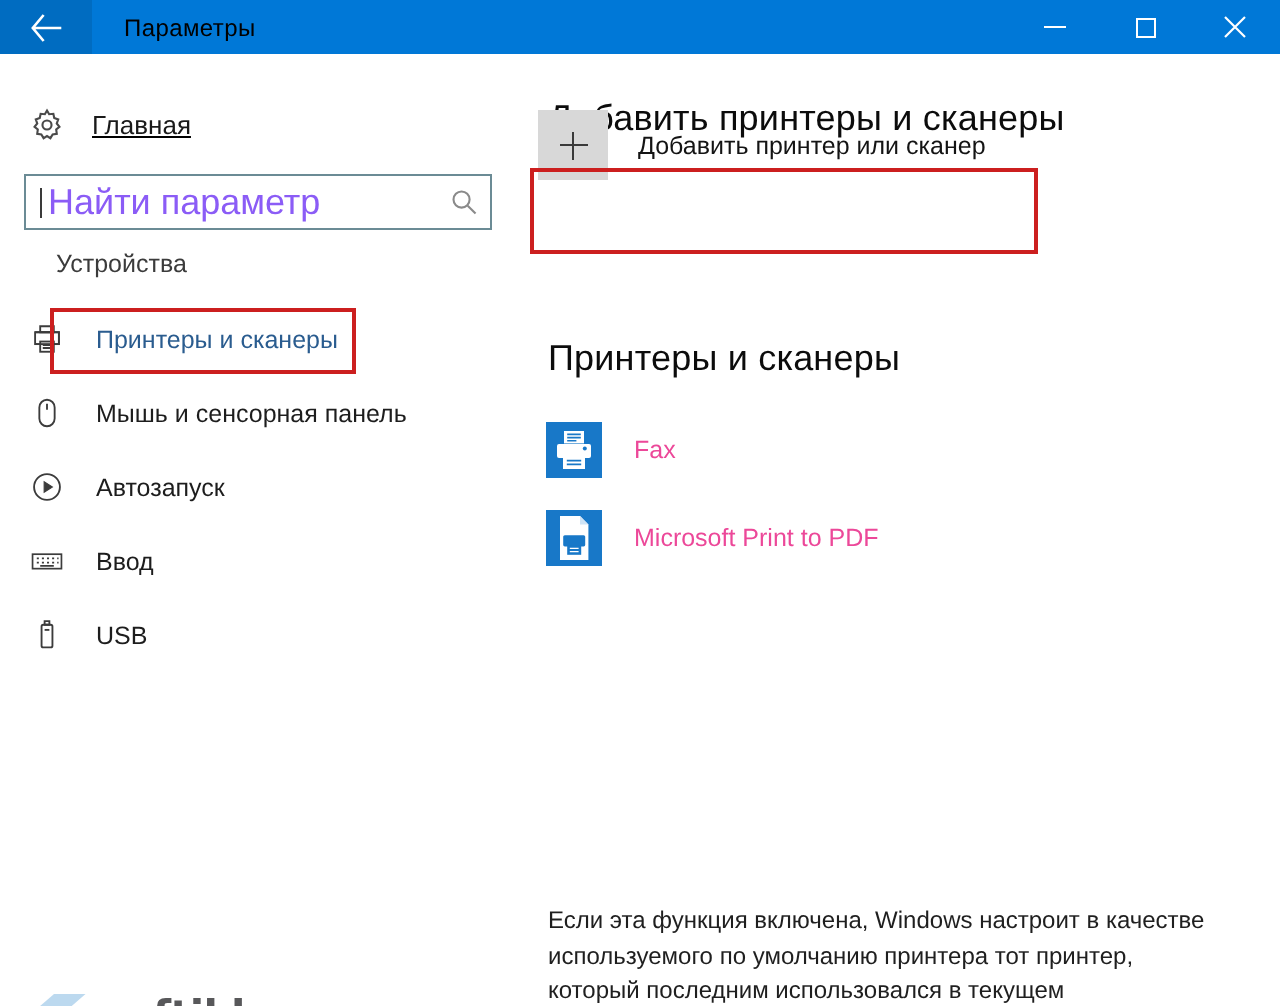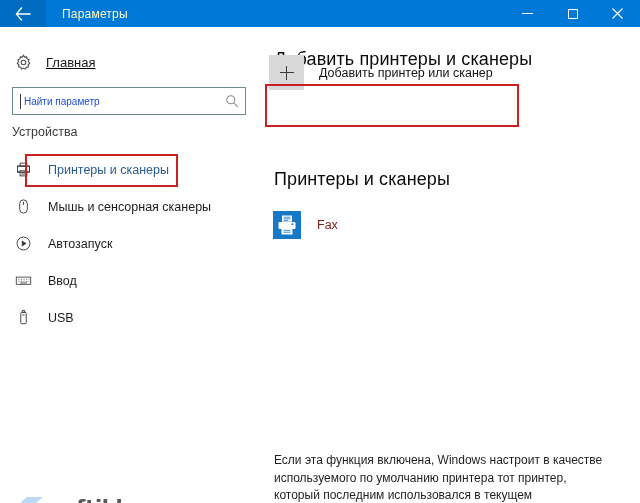--- a/index.html
+++ b/index.html
@@ -28,21 +28,21 @@
   .back-btn {
     width: 46px; height: 27px;
     background: #006cc1;
     display: flex; align-items: center; justify-content: center;
     cursor: pointer;
   }
   .back-btn svg { display: block; }
   .title-text {
     display: flex; align-items: center;
     padding-left: 16px;
-    color: #fef9c3;
+    color: #000000;
     font-size: 12px;
     letter-spacing: .2px;
     white-space: nowrap;
   }
   .titlebar-spacer { flex: 1; }
   .win-controls { display: flex; align-items: stretch; }
   .win-btn {
     width: 45px; height: 27px;
     display: flex; align-items: center; justify-content: center;
     cursor: pointer;
@@ -77,31 +77,31 @@
     width: 234px; height: 28px;
     border: 1px solid #6b8b95;
     background: #ffffff;
     display: flex; align-items: center;
   }
   .search-caret {
     width: 1px; height: 15px; background: #3a3a3a; margin-left: 7px;
   }
   .search-placeholder {
     flex: 1;
-    font-size: 10px; color: #1d4ed8;
+    font-size: 18px; color: #8b5cf6;
     padding-left: 3px;
     white-space: nowrap; overflow: hidden;
   }
   .search-icon {
     width: 26px; display: flex; align-items: center; justify-content: center;
     color: #8a8a8a;
   }
 
   .section-label {
-    position: absolute; left: 12px; top: 98px;
+    position: absolute; left: 28px; top: 98px;
     font-size: 12.5px; color: #3b3b3b;
   }
 
   .nav-list {
     position: absolute; left: 0; top: 124px;
     width: 261px;
   }
   .nav-item {
     position: relative;
     height: 37px;
@@ -199,21 +199,21 @@
     height: 44px;
     display: flex; align-items: center;
     cursor: pointer;
   }
   .printer-icon {
     width: 28px; height: 28px; min-width: 28px;
     margin-left: 4px;
     display: block;
   }
   .printer-name {
-    font-size: 12.5px; color: #7f1d1d;
+    font-size: 12.5px; color: #ec4899;
     padding-left: 16px;
     white-space: nowrap;
   }
 
   .body-text {
     position: absolute; left: 13px; top: 425px;
     width: 332px;
     font-size: 12px;
     line-height: 17.5px;
     color: #1f1f1f;
@@ -289,21 +289,21 @@
 
 
 
       <div class="nav-item">
         <span class="nav-icon">
           <svg width="17" height="17" viewBox="0 0 20 20" fill="none" stroke="#3c3c3c" stroke-width="1.1">
             <rect x="5.5" y="2.2" width="9" height="15.6" rx="4.5"></rect>
             <path d="M10 4.5 v3.6"></path>
           </svg>
         </span>
-        <span class="nav-label">Мышь и сенсорная сканеры</span>
+        <span class="nav-label">Мышь и сенсорная панель</span>
       </div>
 
       <div class="nav-item">
         <span class="nav-icon">
           <svg width="17" height="17" viewBox="0 0 20 20" fill="none" stroke="#3c3c3c" stroke-width="1.1">
             <circle cx="10" cy="10" r="7.6"></circle>
             <path d="M8.3 6.9 L13.2 10 L8.3 13.1 z" fill="#3c3c3c" stroke-width=".6"></path>
           </svg>
         </span>
         <span class="nav-label">Автозапуск</span>
@@ -367,20 +367,31 @@
           <path d="M10.6 6.2 h6.8 M10.6 7.8 h6.8 M10.6 9.4 h4.6" stroke="#1878c8" stroke-width=".8"></path>
           <rect x="5.5" y="11" width="17" height="7" rx="1" fill="#ffffff"></rect>
           <circle cx="19.4" cy="13.2" r="1" fill="#1878c8"></circle>
           <rect x="8.5" y="17" width="11" height="6.5" fill="#ffffff"></rect>
           <path d="M10.4 19.3 h7.2 M10.4 21.2 h7.2" stroke="#1878c8" stroke-width=".8"></path>
         </svg>
         <span class="printer-name">Fax</span>
       </div>
 
 
+      <div class="printer-row">
+        <svg class="printer-icon" viewBox="0 0 28 28">
+          <rect x="0" y="0" width="28" height="28" fill="#1878c8"></rect>
+          <path d="M7 3 h10 l4.2 4.2 v17.8 h-14.2 z" fill="#ffffff"></path>
+          <path d="M17 3 v4.2 h4.2" fill="#cfe4f6"></path>
+          <rect x="8.6" y="12.6" width="11" height="5.6" rx=".8" fill="#1878c8"></rect>
+          <rect x="10.6" y="17.6" width="7" height="4.8" fill="#1878c8"></rect>
+          <path d="M11.9 19.2 h4.4 M11.9 20.8 h4.4" stroke="#ffffff" stroke-width=".7"></path>
+        </svg>
+        <span class="printer-name">Microsoft Print to PDF</span>
+      </div>
 
     </div>
 
 
     <div class="body-text">Если эта функция включена, Windows настроит в качестве используемого по умолчанию принтера тот принтер, который последним использовался в текущем местоположении.</div>
 
   </div>
 
   <div class="redbox" id="redbox-sidebar"></div>
   <div class="redbox" id="redbox-addprinter"></div>

